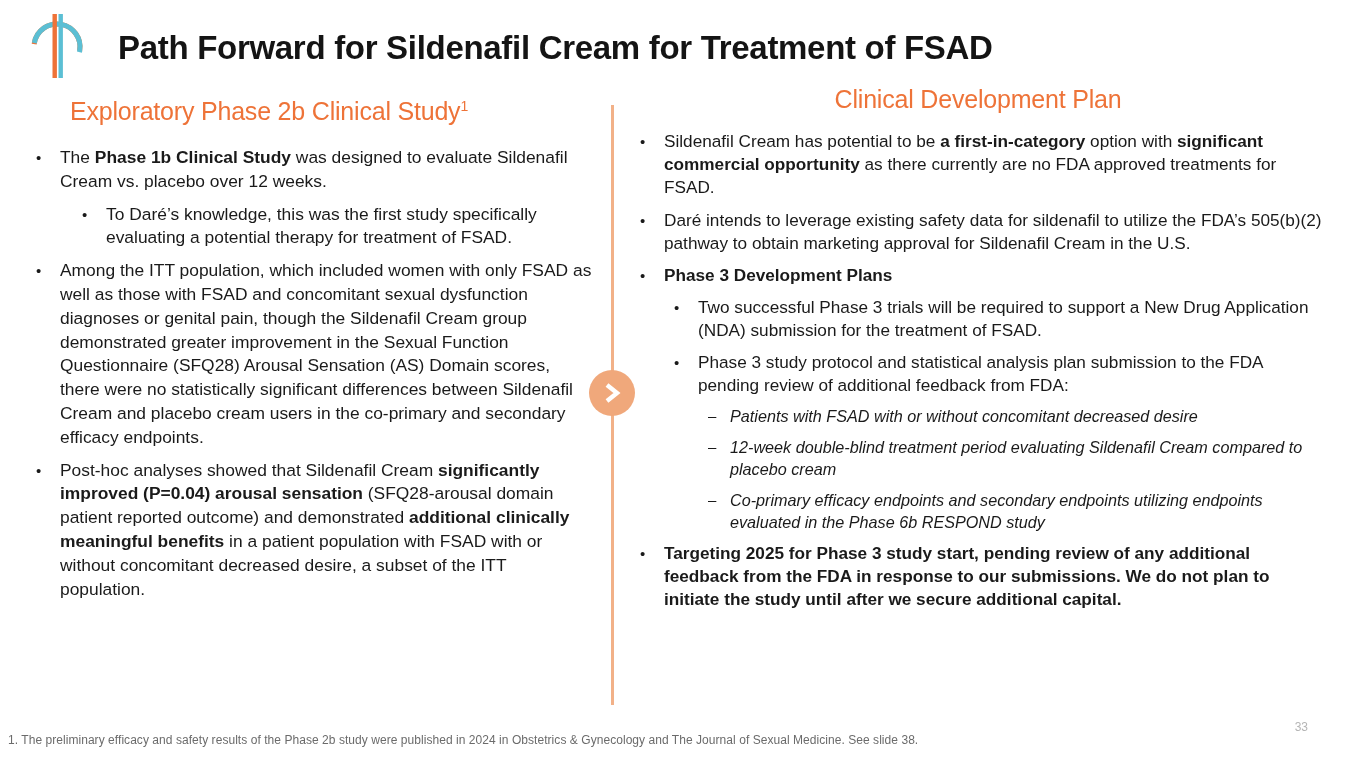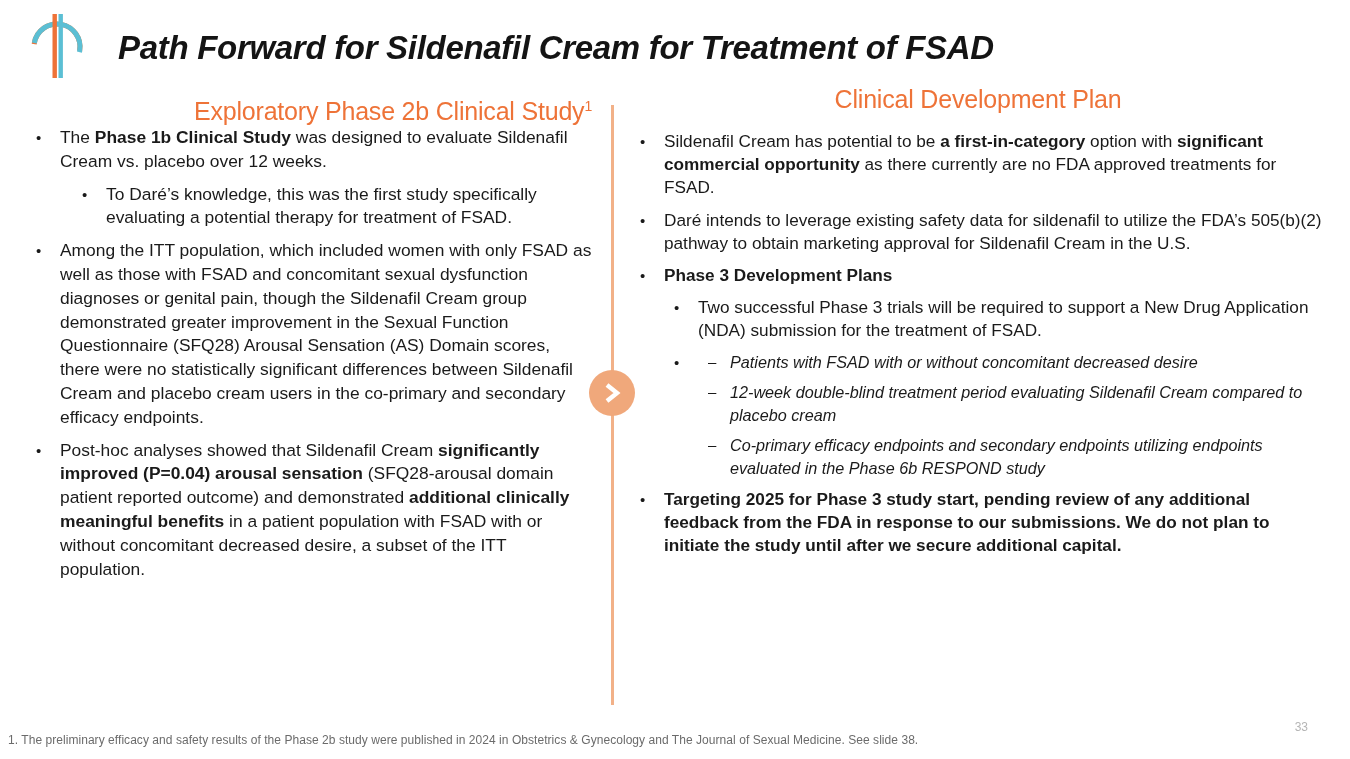--- a/index.html
+++ b/index.html
@@ -33,21 +33,20 @@
   }
   #slide-title {
     position: absolute;
     left: 118px;
     top: 29px;
     font-size: 33px;
     font-weight: 700;
     letter-spacing: -0.3px;
     color: #141414;
     white-space: nowrap;
-    font-style: italic;
   }
 
   
   #left-column {
     position: absolute;
     left: 22px;
     top: 96px;
     width: 570px;
   }
   #right-column {
@@ -58,22 +57,23 @@
   }
 
   .column-heading {
     color: #EE7338;
     font-size: 25px;
     font-weight: 400;
     line-height: 1.2;
     letter-spacing: -0.2px;
   }
   #left-column .column-heading {
-    text-align: right;
+    text-align: left;
     padding-left: 48px;
+    margin-bottom: 20px;
   }
   #right-column .column-heading {
     text-align: center;
     margin-bottom: 16px;
   }
   .heading-sup {
     font-size: 14px;
     vertical-align: super;
     line-height: 0;
   }
@@ -255,20 +255,21 @@
       <li class="bullet-item level-1">
         <span class="bullet-marker">•</span>
         <span class="bullet-text"><span class="bold">Phase 3 Development Plans</span></span>
       </li>
       <li class="bullet-item level-2">
         <span class="bullet-marker">•</span>
         <span class="bullet-text"><span>Two successful Phase 3 trials will be required to support a New Drug Application (NDA) submission for the treatment of FSAD.</span></span>
       </li>
       <li class="bullet-item level-2">
         <span class="bullet-marker">•</span>
+        <span class="bullet-text"><span>Phase 3 study protocol and statistical analysis plan submission to the FDA pending review of additional feedback from FDA:</span></span>
       </li>
       <li class="bullet-item level-3">
         <span class="bullet-marker">–</span>
         <span class="bullet-text"><span>Patients with FSAD with or without concomitant decreased desire</span></span>
       </li>
       <li class="bullet-item level-3">
         <span class="bullet-marker">–</span>
         <span class="bullet-text"><span>12-week double-blind treatment period evaluating Sildenafil Cream compared to placebo cream</span></span>
       </li>
       <li class="bullet-item level-3">

